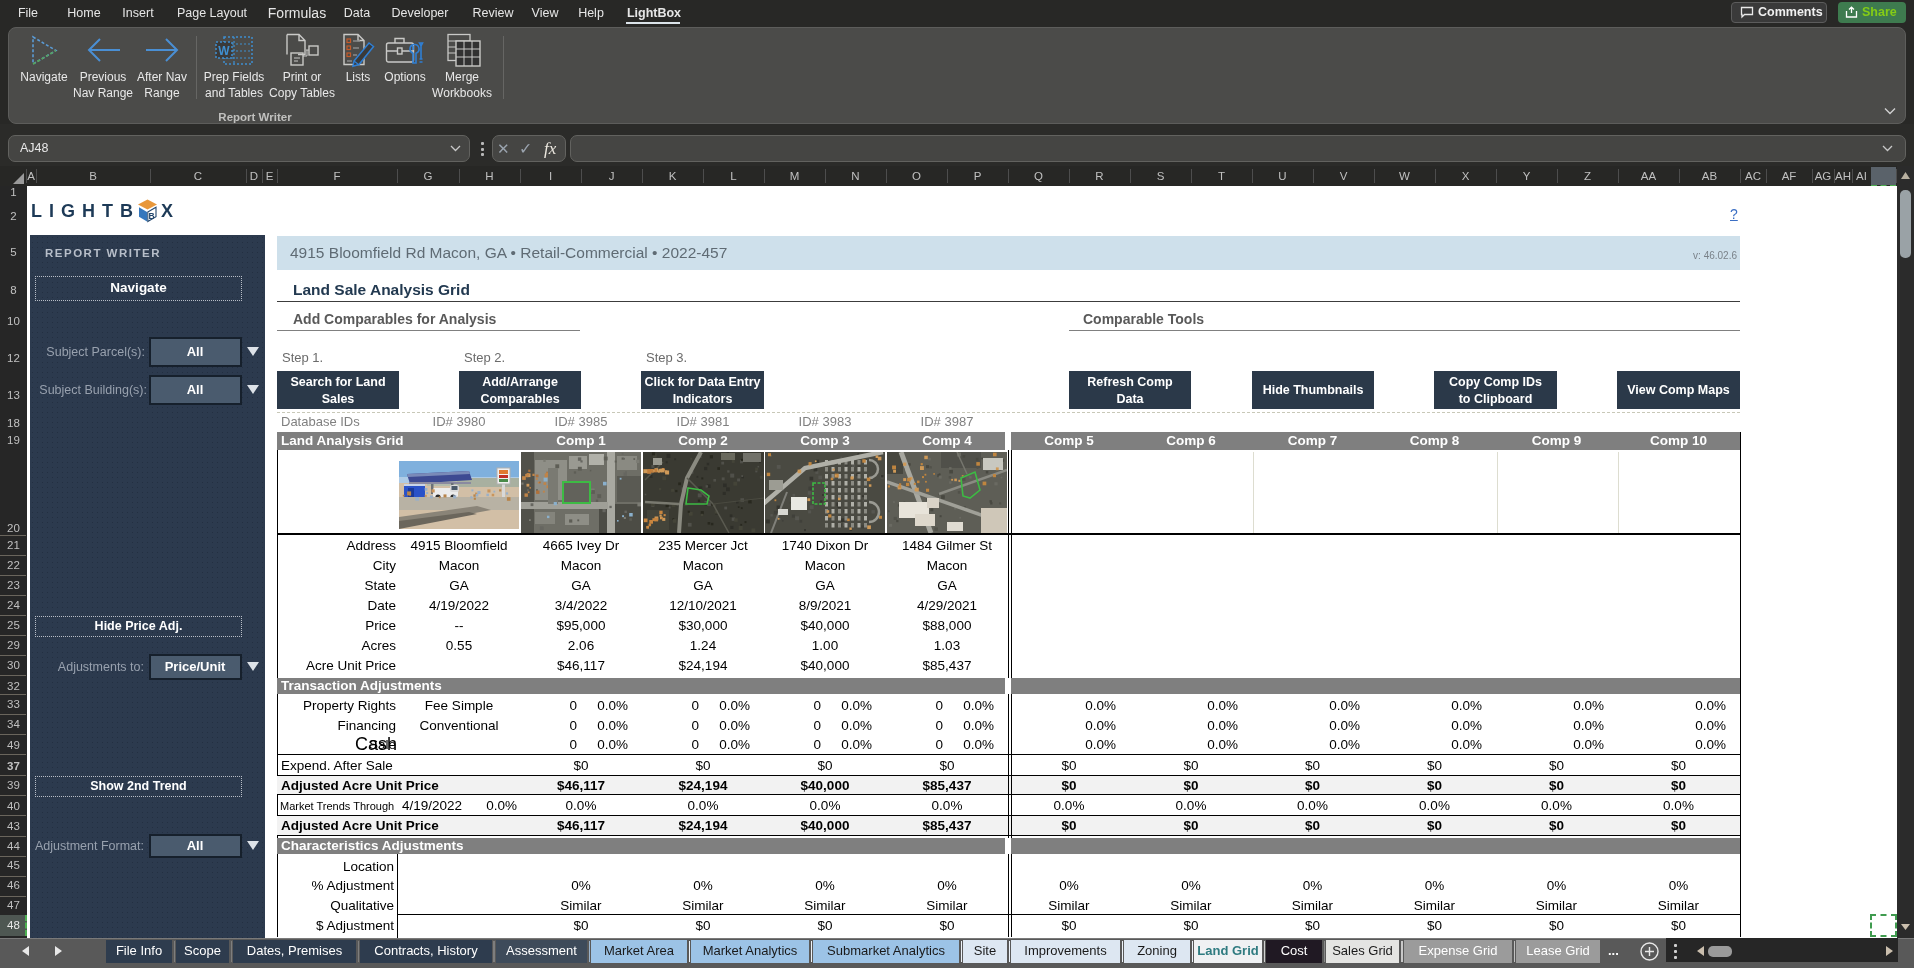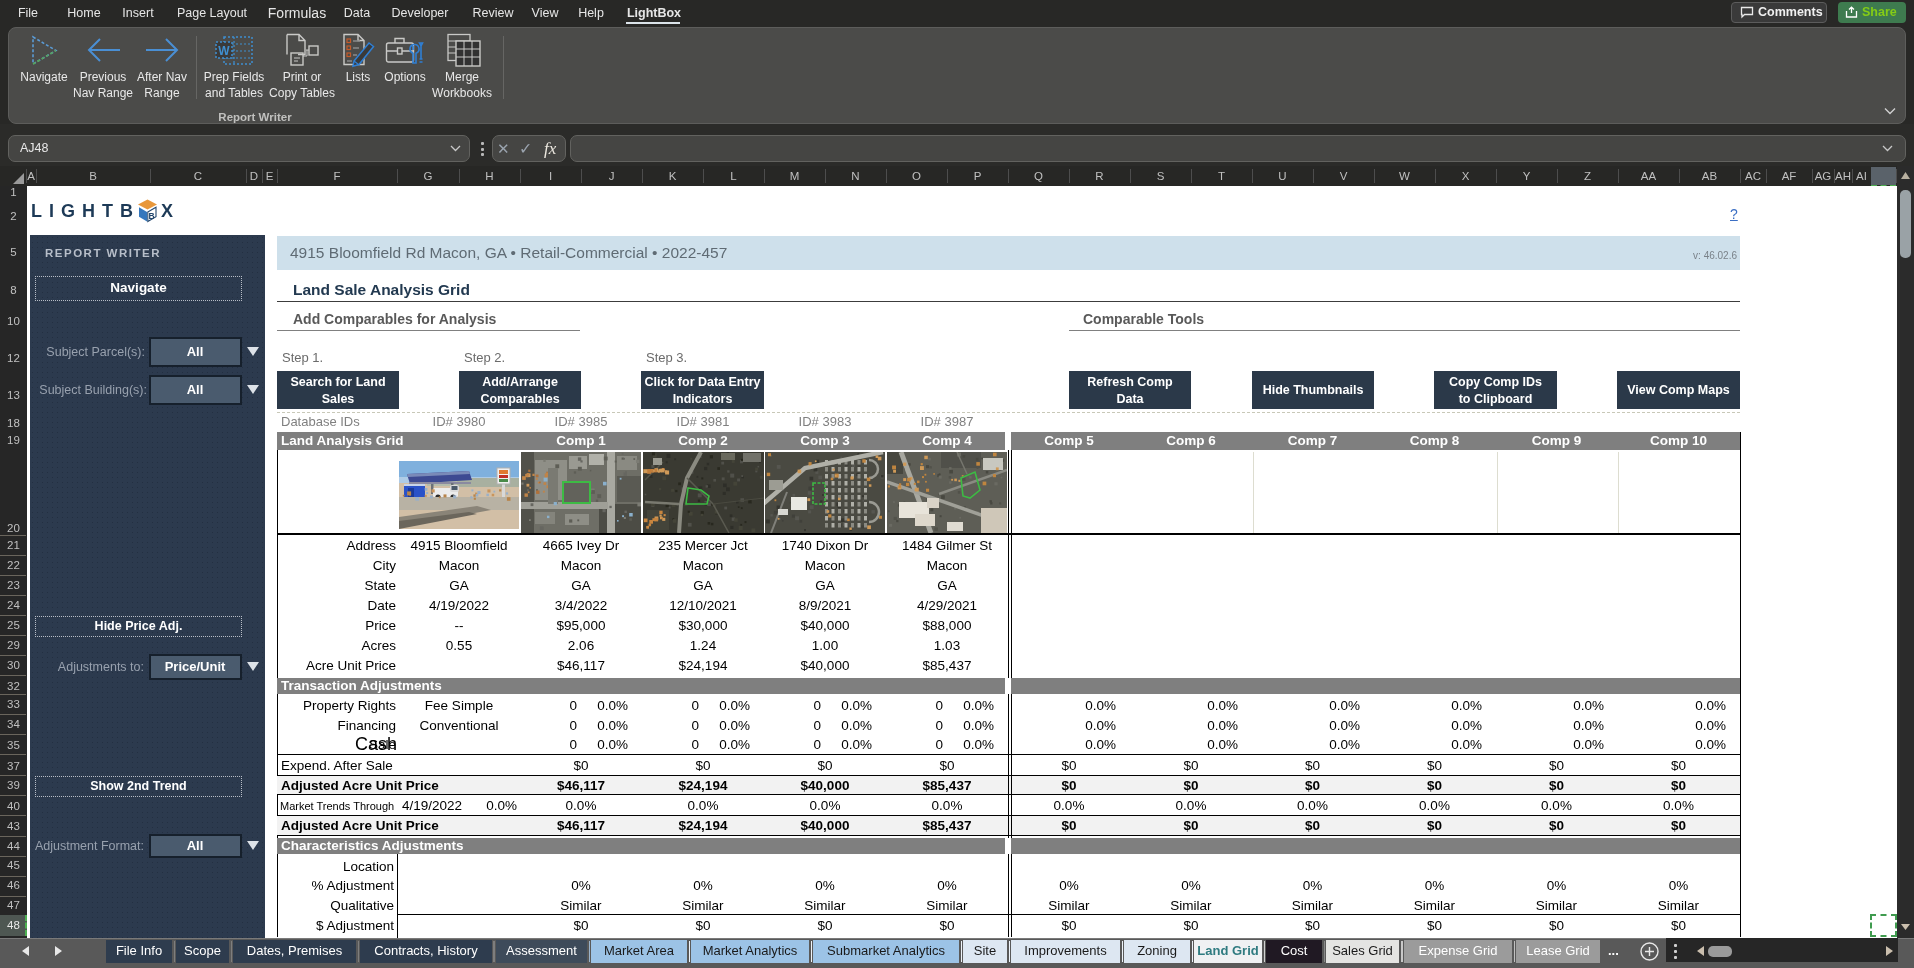--- a/index.html
+++ b/index.html
@@ -198,22 +198,22 @@
 <div class="ab" style="left:-86.5px;top:538.0px;height:14px;line-height:14px;font-size:11.5px;color:#c0c0c0;font-weight:400;text-align:center;white-space:nowrap;width:200px;width:27px;left:0px;">21</div>
 <div class="ab" style="left:-86.5px;top:558.0px;height:14px;line-height:14px;font-size:11.5px;color:#c0c0c0;font-weight:400;text-align:center;white-space:nowrap;width:200px;width:27px;left:0px;">22</div>
 <div class="ab" style="left:-86.5px;top:578.0px;height:14px;line-height:14px;font-size:11.5px;color:#c0c0c0;font-weight:400;text-align:center;white-space:nowrap;width:200px;width:27px;left:0px;">23</div>
 <div class="ab" style="left:-86.5px;top:598.0px;height:14px;line-height:14px;font-size:11.5px;color:#c0c0c0;font-weight:400;text-align:center;white-space:nowrap;width:200px;width:27px;left:0px;">24</div>
 <div class="ab" style="left:-86.5px;top:618.0px;height:14px;line-height:14px;font-size:11.5px;color:#c0c0c0;font-weight:400;text-align:center;white-space:nowrap;width:200px;width:27px;left:0px;">25</div>
 <div class="ab" style="left:-86.5px;top:638.0px;height:14px;line-height:14px;font-size:11.5px;color:#c0c0c0;font-weight:400;text-align:center;white-space:nowrap;width:200px;width:27px;left:0px;">29</div>
 <div class="ab" style="left:-86.5px;top:658.0px;height:14px;line-height:14px;font-size:11.5px;color:#c0c0c0;font-weight:400;text-align:center;white-space:nowrap;width:200px;width:27px;left:0px;">30</div>
 <div class="ab" style="left:-86.5px;top:679.0px;height:14px;line-height:14px;font-size:11.5px;color:#c0c0c0;font-weight:400;text-align:center;white-space:nowrap;width:200px;width:27px;left:0px;">32</div>
 <div class="ab" style="left:-86.5px;top:697.0px;height:14px;line-height:14px;font-size:11.5px;color:#c0c0c0;font-weight:400;text-align:center;white-space:nowrap;width:200px;width:27px;left:0px;">33</div>
 <div class="ab" style="left:-86.5px;top:717.0px;height:14px;line-height:14px;font-size:11.5px;color:#c0c0c0;font-weight:400;text-align:center;white-space:nowrap;width:200px;width:27px;left:0px;">34</div>
-<div class="ab" style="left:-86.5px;top:738.0px;height:14px;line-height:14px;font-size:11.5px;color:#c0c0c0;font-weight:400;text-align:center;white-space:nowrap;width:200px;width:27px;left:0px;">35</div>
-<div class="ab" style="left:-86.5px;top:759.0px;height:14px;line-height:14px;font-size:11.5px;color:#c0c0c0;font-weight:400;text-align:center;white-space:nowrap;width:200px;width:27px;left:0px;">37</div>
+<div class="ab" style="left:-86.5px;top:738.0px;height:14px;line-height:14px;font-size:11.5px;color:#c0c0c0;font-weight:400;text-align:center;white-space:nowrap;width:200px;width:27px;left:0px;">49</div>
+<div class="ab" style="left:-86.5px;top:759.0px;height:14px;line-height:14px;font-size:11.5px;color:#c0c0c0;font-weight:700;text-align:center;white-space:nowrap;width:200px;width:27px;left:0px;">37</div>
 <div class="ab" style="left:-86.5px;top:778.0px;height:14px;line-height:14px;font-size:11.5px;color:#c0c0c0;font-weight:400;text-align:center;white-space:nowrap;width:200px;width:27px;left:0px;">39</div>
 <div class="ab" style="left:-86.5px;top:799.0px;height:14px;line-height:14px;font-size:11.5px;color:#c0c0c0;font-weight:400;text-align:center;white-space:nowrap;width:200px;width:27px;left:0px;">40</div>
 <div class="ab" style="left:-86.5px;top:819.0px;height:14px;line-height:14px;font-size:11.5px;color:#c0c0c0;font-weight:400;text-align:center;white-space:nowrap;width:200px;width:27px;left:0px;">43</div>
 <div class="ab" style="left:-86.5px;top:839.0px;height:14px;line-height:14px;font-size:11.5px;color:#c0c0c0;font-weight:400;text-align:center;white-space:nowrap;width:200px;width:27px;left:0px;">44</div>
 <div class="ab" style="left:-86.5px;top:858.0px;height:14px;line-height:14px;font-size:11.5px;color:#c0c0c0;font-weight:400;text-align:center;white-space:nowrap;width:200px;width:27px;left:0px;">45</div>
 <div class="ab" style="left:-86.5px;top:878.0px;height:14px;line-height:14px;font-size:11.5px;color:#c0c0c0;font-weight:400;text-align:center;white-space:nowrap;width:200px;width:27px;left:0px;">46</div>
 <div class="ab" style="left:-86.5px;top:898.0px;height:14px;line-height:14px;font-size:11.5px;color:#c0c0c0;font-weight:400;text-align:center;white-space:nowrap;width:200px;width:27px;left:0px;">47</div>
 <div class="ab" style="left:0px;top:535px;width:26px;height:1px;background:rgba(190,180,160,0.45);"></div>
 <div class="ab" style="left:0px;top:555px;width:26px;height:1px;background:rgba(190,180,160,0.45);"></div>
 <div class="ab" style="left:0px;top:575px;width:26px;height:1px;background:rgba(190,180,160,0.45);"></div>

